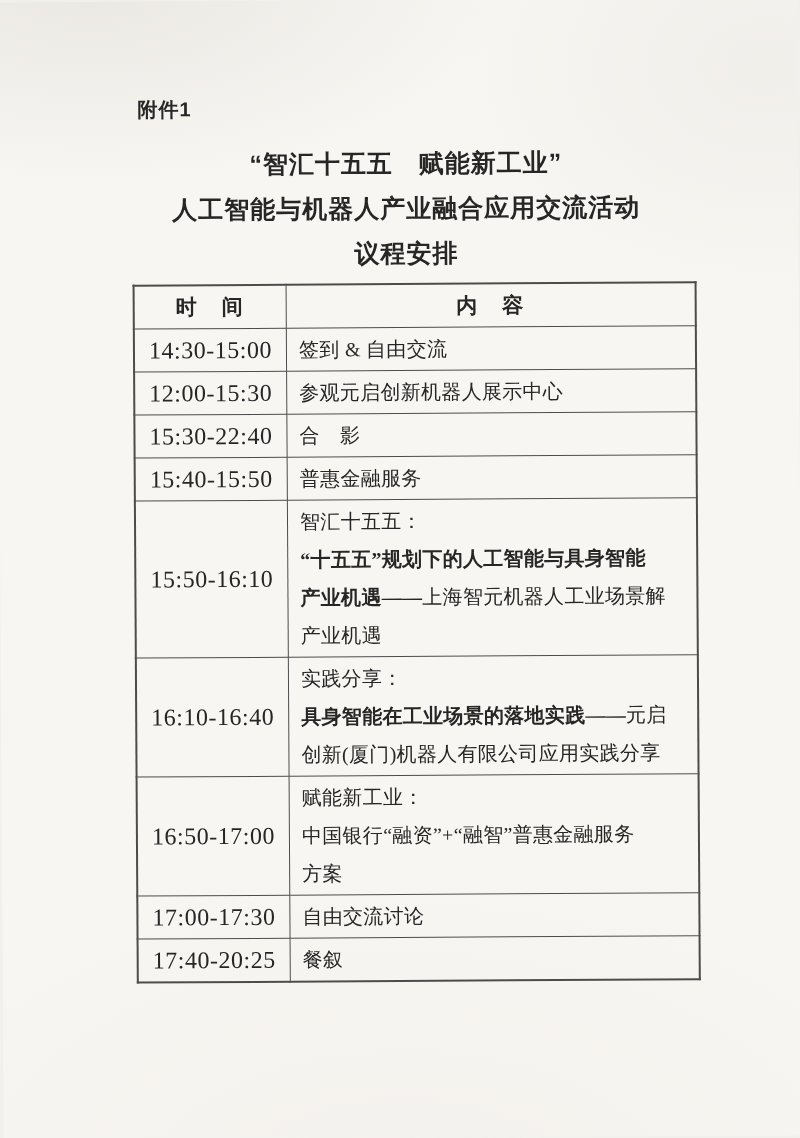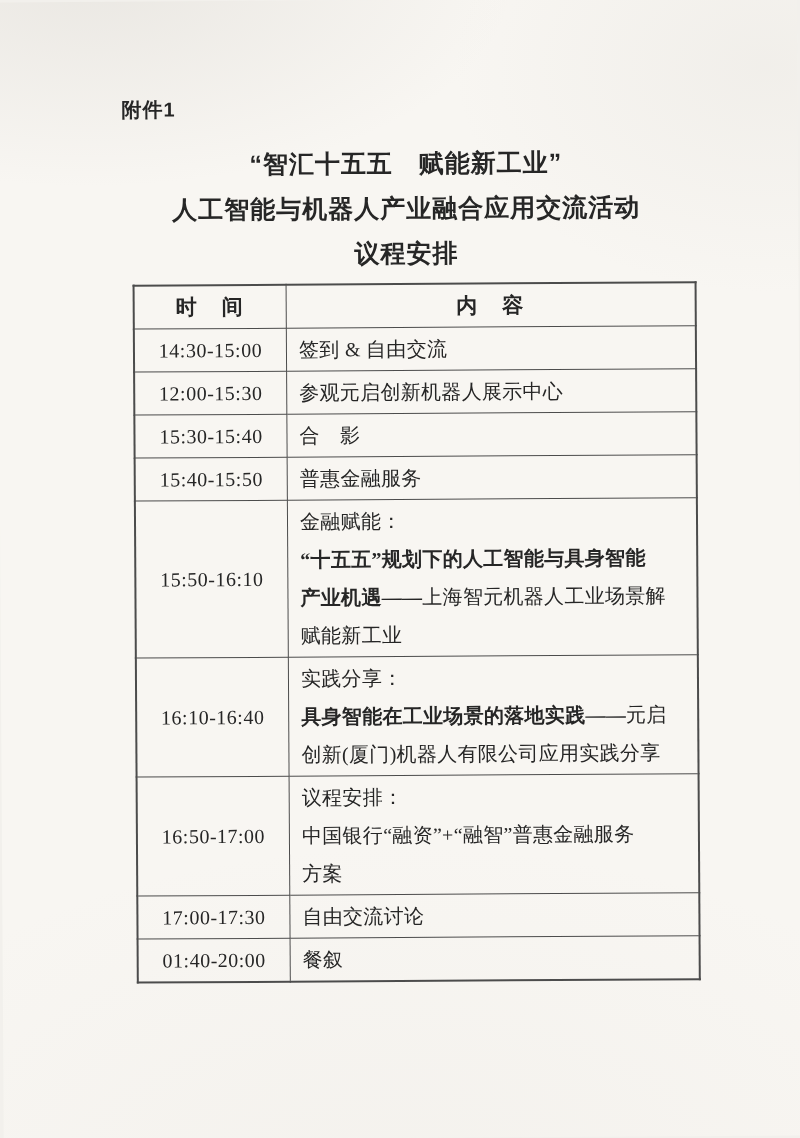--- a/index.html
+++ b/index.html
@@ -17,21 +17,21 @@
       radial-gradient(650px 320px at 12% -2%, rgba(186,181,173,.22), transparent 65%),
       radial-gradient(520px 380px at 96% 6%, rgba(198,194,186,.14), transparent 60%),
       radial-gradient(900px 520px at 50% 106%, rgba(205,200,192,.10), transparent 70%),
       var(--paper);
     transform:rotate(-0.35deg);
     transform-origin:400px 520px;
     color:var(--ink);
     font-family:"Liberation Serif","DejaVu Serif",serif;
   }
   .attachment{
-    position:absolute;left:124px;top:95px;
+    position:absolute;left:140px;top:95px;
     font-family:"Liberation Sans","DejaVu Sans",sans-serif;
     font-weight:600;font-size:20px;line-height:26px;letter-spacing:1px;
   }
   .titles{
     position:absolute;top:141px;left:40px;width:736px;
     text-align:center;
     font-family:"Liberation Sans","DejaVu Sans",sans-serif;
     font-weight:700;font-size:25px;line-height:45px;letter-spacing:1px;
   }
   table.agenda{
@@ -43,21 +43,21 @@
     border:1.5px solid var(--border);
   }
   th.col-time{width:151px;}
   table.agenda th{
     font-size:21px;font-weight:700;line-height:40px;padding:1px 0;
     letter-spacing:2px;text-align:center;
   }
   th.col-content{padding-right:44px;}
   td.cell-time{
     text-align:center;vertical-align:middle;
-    font-size:20px;letter-spacing:.5px;padding:2px 0;
+    font-size:24px;letter-spacing:.5px;padding:2px 0;
     white-space:nowrap;
   }
   td.cell-content{
     vertical-align:middle;
     padding:2px 10px 2px 12px;font-size:20px;
   }
   .line{line-height:38px;white-space:nowrap;overflow:hidden;letter-spacing:.3px;}
   .line .b{font-weight:700;}
 </style>
 </head>
@@ -87,64 +87,64 @@
             <div class="line"><span>签到 &amp; 自由交流</span></div>
           </td>
         </tr>
         <tr>
           <td class="cell-time">12:00-15:30</td>
           <td class="cell-content">
             <div class="line"><span>参观元启创新机器人展示中心</span></div>
           </td>
         </tr>
         <tr>
-          <td class="cell-time">15:30-15:40</td>
+          <td class="cell-time">15:30-22:40</td>
           <td class="cell-content">
             <div class="line"><span>合　影</span></div>
           </td>
         </tr>
         <tr>
           <td class="cell-time">15:40-15:50</td>
           <td class="cell-content">
             <div class="line"><span>普惠金融服务</span></div>
           </td>
         </tr>
         <tr>
           <td class="cell-time">15:50-16:10</td>
           <td class="cell-content">
-            <div class="line"><span>金融赋能：</span></div>
+            <div class="line"><span>智汇十五五：</span></div>
             <div class="line"><span class="b">“十五五”规划下的人工智能与具身智能</span></div>
             <div class="line"><span class="b">产业机遇——</span><span>上海智元机器人工业场景解</span></div>
-            <div class="line"><span>赋能新工业</span></div>
+            <div class="line"><span>产业机遇</span></div>
           </td>
         </tr>
         <tr>
           <td class="cell-time">16:10-16:40</td>
           <td class="cell-content">
             <div class="line"><span>实践分享：</span></div>
             <div class="line"><span class="b">具身智能在工业场景的落地实践——</span><span>元启</span></div>
             <div class="line"><span>创新(厦门)机器人有限公司应用实践分享</span></div>
           </td>
         </tr>
         <tr>
           <td class="cell-time">16:50-17:00</td>
           <td class="cell-content">
-            <div class="line"><span>议程安排：</span></div>
+            <div class="line"><span>赋能新工业：</span></div>
             <div class="line"><span>中国银行“融资”+“融智”普惠金融服务</span></div>
             <div class="line"><span>方案</span></div>
           </td>
         </tr>
         <tr>
           <td class="cell-time">17:00-17:30</td>
           <td class="cell-content">
             <div class="line"><span>自由交流讨论</span></div>
           </td>
         </tr>
         <tr>
-          <td class="cell-time">01:40-20:00</td>
+          <td class="cell-time">17:40-20:25</td>
           <td class="cell-content">
             <div class="line"><span>餐叙</span></div>
           </td>
         </tr>
       </tbody>
   </table>
 
 </div>
 
 </body></html>

